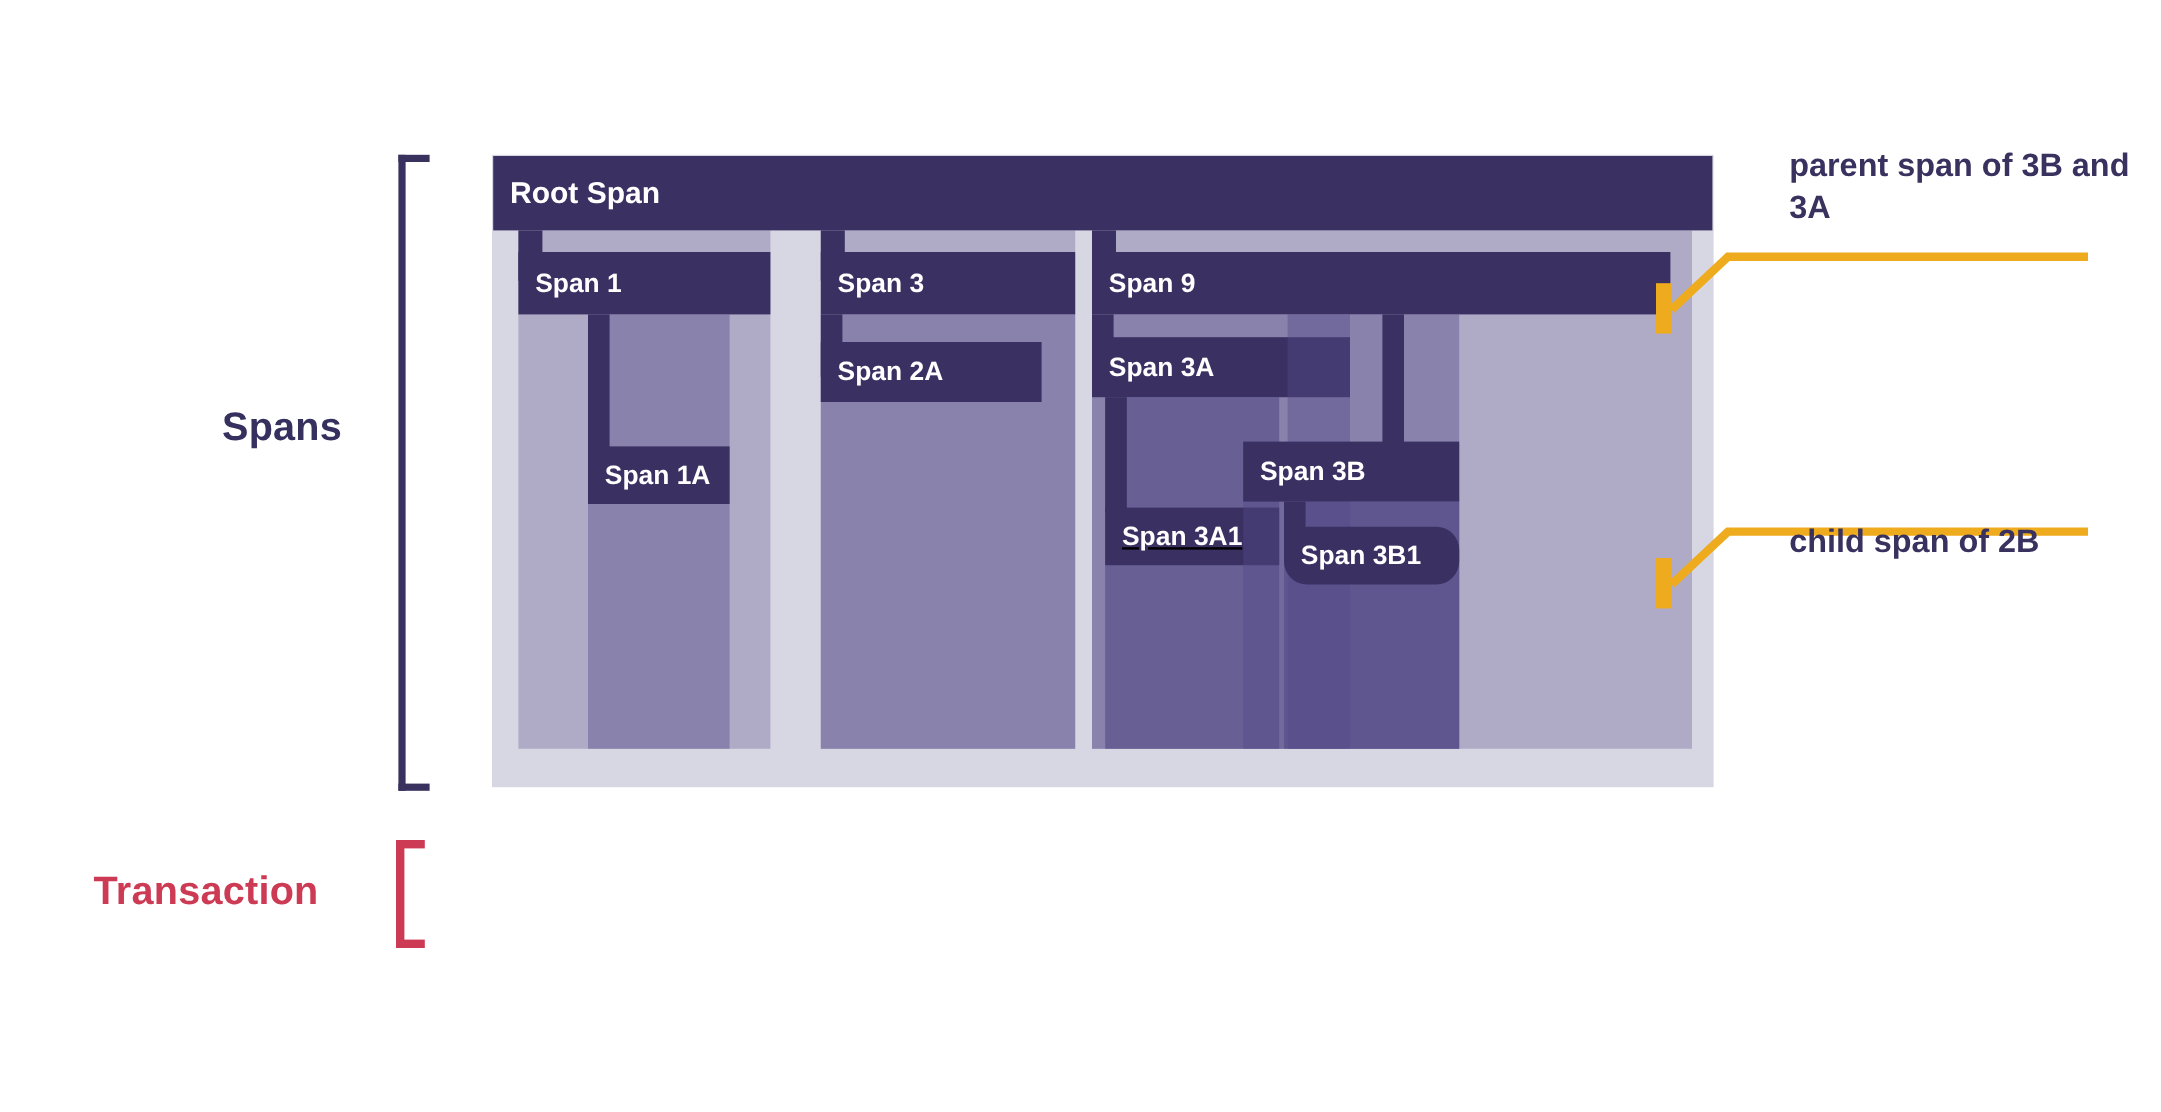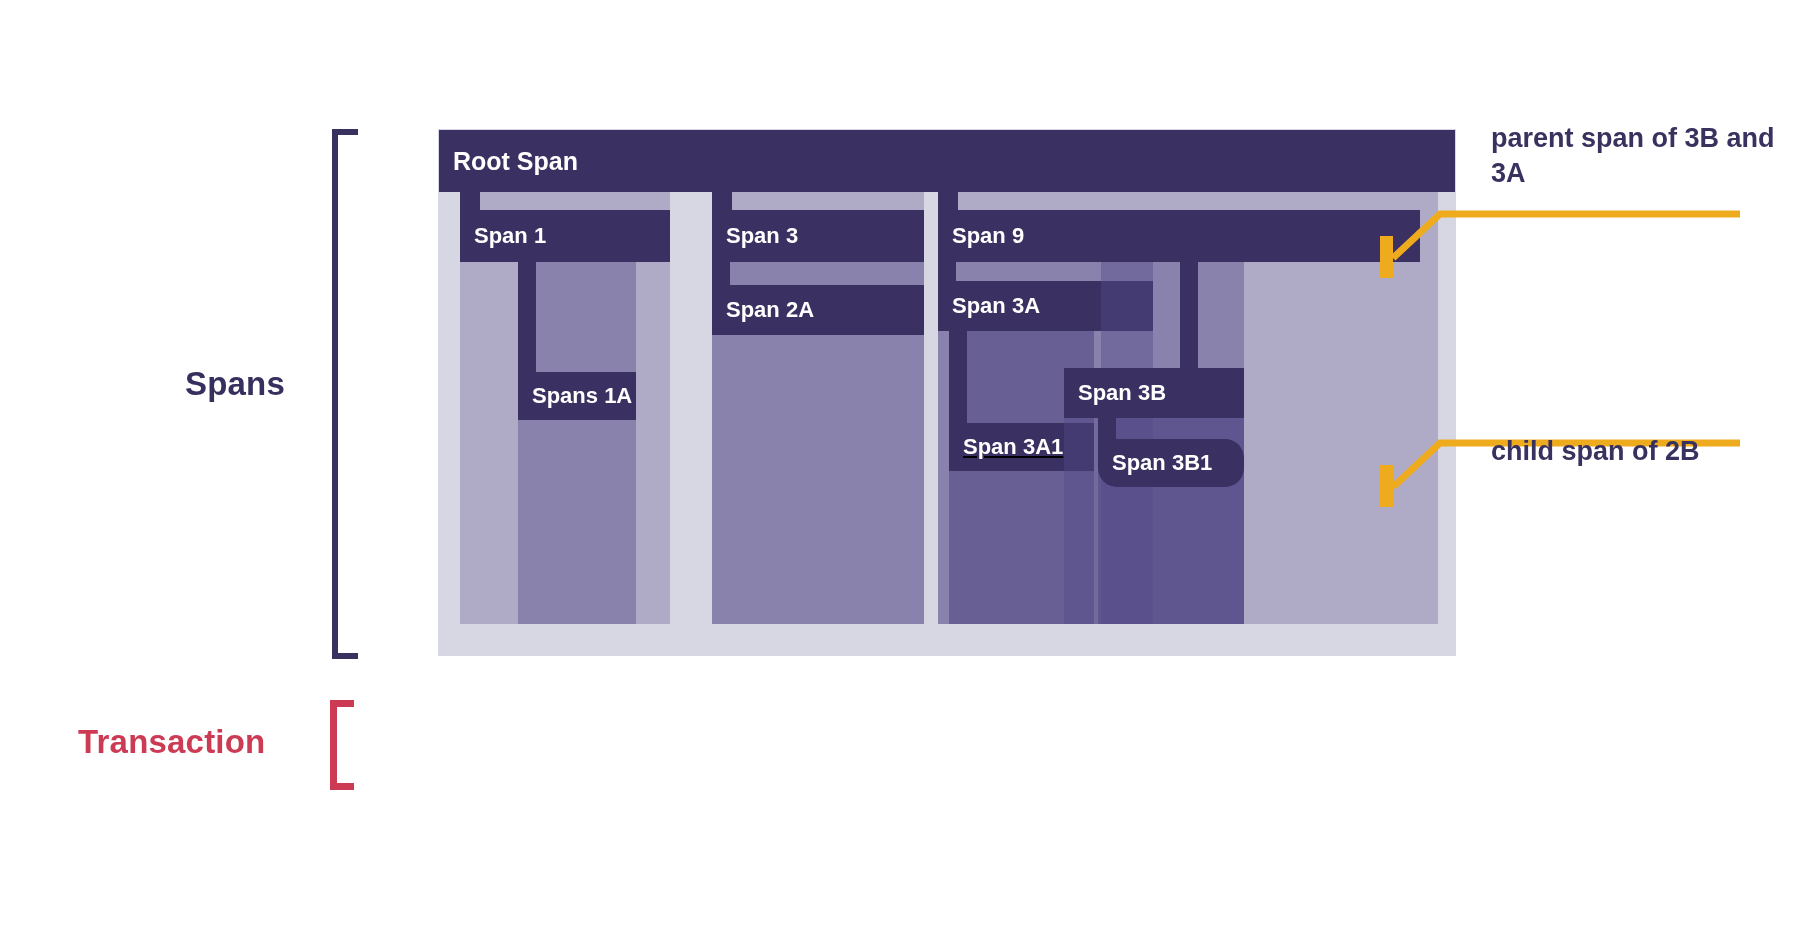--- a/index.html
+++ b/index.html
@@ -3,33 +3,33 @@
 <meta charset="utf-8">
 <style>
   html,body{margin:0;padding:0;background:#ffffff;}
   body{width:1801px;height:927px;position:relative;overflow:hidden;
        font-family:"Liberation Sans", sans-serif;}
 
   .stage{position:absolute;left:0;top:0;width:1801px;height:927px;}
 
   
   .sec-label{position:absolute;font-weight:bold;letter-spacing:.2px;}
-  #spans-label{left:185px;top:337px;font-size:33px;color:#36305e;margin-top:28px;}
+  #spans-label{left:185px;top:337px;font-size:33px;color:#36305e;}
   #tx-label{left:78px;top:723px;font-size:33px;color:#cc3a54;}
 
   
   .bracket{position:absolute;box-sizing:border-box;}
   #spans-bracket{left:332px;top:129px;width:26px;height:530px;
       border-left:6px solid #39325f;border-top:6px solid #39325f;border-bottom:6px solid #39325f;}
   #tx-bracket{left:330px;top:700px;width:24px;height:90px;
       border-left:7px solid #cc3a54;border-top:7px solid #cc3a54;border-bottom:7px solid #cc3a54;}
 
   
   #spans-canvas{position:absolute;left:410px;top:129px;width:1018px;height:527px;
-      background:#d7d6e3;margin-left:28px;}
+      background:#d7d6e3;}
 
   
   .span-body{position:absolute;background:rgba(84,74,135,.30);}
   .span-body.lvl2{background:rgba(84,74,135,.42);}
   .span-body.lvl3{background:rgba(84,74,135,.62);}
   .span-bar{position:absolute;background:#3a3162;display:flex;align-items:center;}
   .span-bar span{color:#ffffff;font-size:22px;font-weight:bold;padding-left:14px;
       white-space:nowrap;line-height:1;}
   .span-bar.root span{font-size:25px;}
   .connector{position:absolute;background:#3a3162;}
@@ -65,31 +65,31 @@
     </div>
 
     <div class="span-body" style="left:22px;top:63px;width:210px;height:432px;"></div>
     <div class="connector" style="left:22px;top:63px;width:20px;height:42px;"></div>
     <div class="span-bar" style="left:22px;top:81px;width:210px;height:52px;">
       <span>Span 1</span>
     </div>
     <div class="span-body lvl2" style="left:80px;top:133px;width:118px;height:362px;"></div>
     <div class="connector" style="left:80px;top:133px;width:18px;height:135px;"></div>
     <div class="span-bar" style="left:80px;top:243px;width:118px;height:48px;">
-      <span>Spans 1A</span>
+      <span>Span 1A</span>
     </div>
 
     <div class="span-body" style="left:274px;top:63px;width:212px;height:432px;"></div>
     <div class="connector" style="left:274px;top:63px;width:20px;height:42px;"></div>
     <div class="span-bar" style="left:274px;top:81px;width:212px;height:52px;">
       <span>Span 3</span>
     </div>
     <div class="span-body lvl2" style="left:274px;top:133px;width:212px;height:362px;"></div>
     <div class="connector" style="left:274px;top:133px;width:18px;height:52px;"></div>
-    <div class="span-bar" style="left:274px;top:156px;width:212px;height:50px;">
+    <div class="span-bar" style="left:274px;top:156px;width:184px;height:50px;">
       <span>Span 2A</span>
     </div>
 
     <div class="span-body" style="left:500px;top:63px;width:500px;height:432px;"></div>
     <div class="connector" style="left:500px;top:63px;width:20px;height:42px;"></div>
     <div class="span-bar" style="left:500px;top:81px;width:482px;height:52px;">
       <span>Span 9</span>
     </div>
 
     <div class="span-body lvl2" style="left:500px;top:133px;width:215px;height:362px;"></div>

